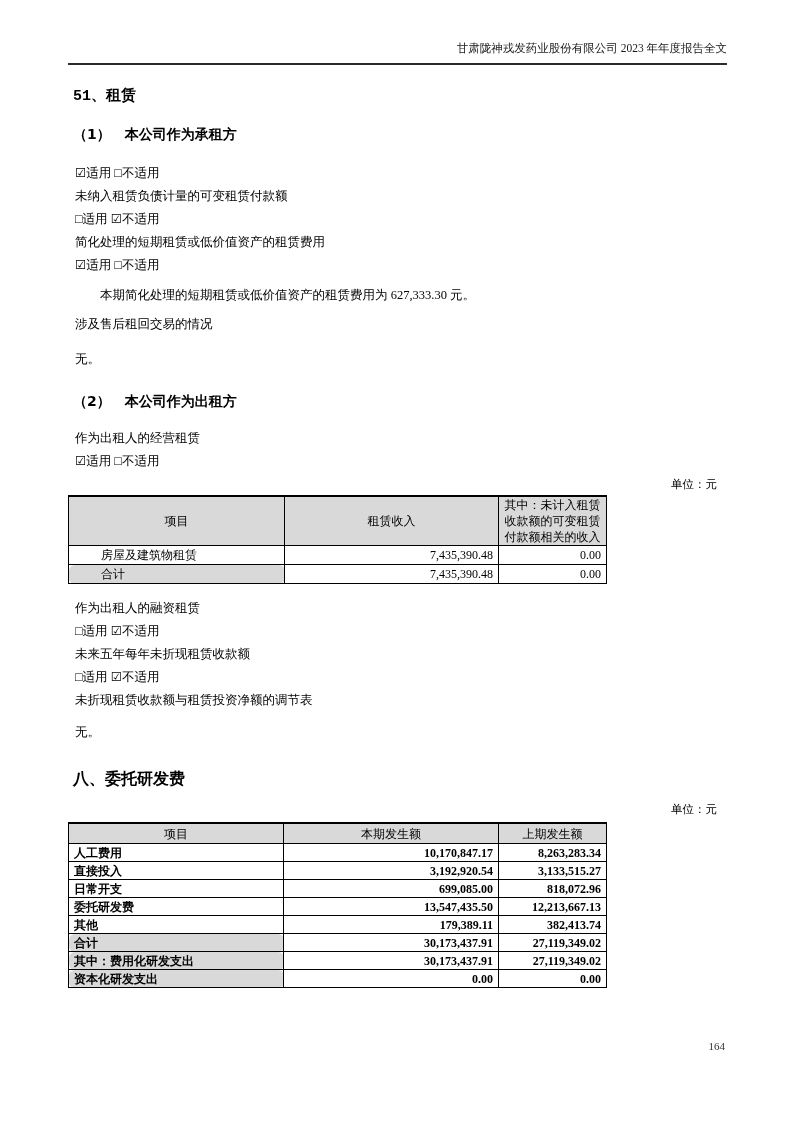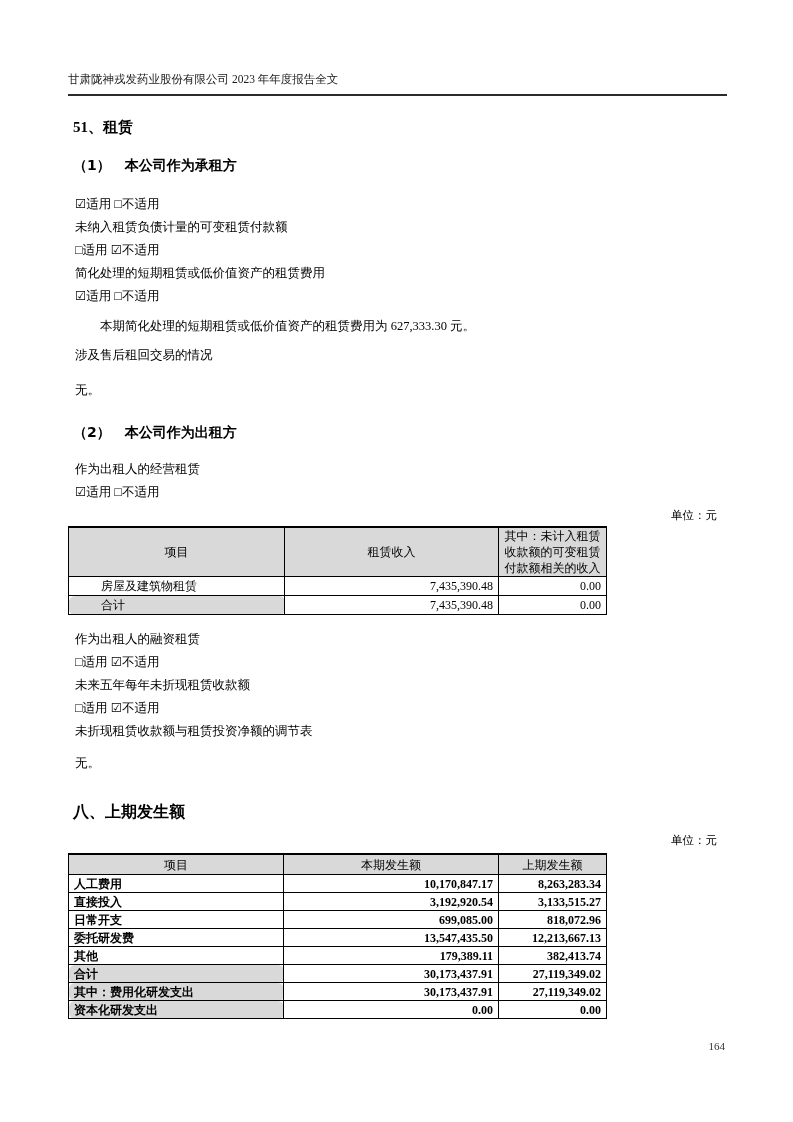--- a/index.html
+++ b/index.html
@@ -8,34 +8,34 @@
     width:793px;height:1122px;
     background:#ffffff;
     color:#000;
     font-family:"Liberation Serif","DejaVu Serif","DejaVu Sans",serif;
     overflow:hidden;
   }
   .content{
     position:absolute;left:68px;top:0;width:659px;
   }
   .doc-header{
-    padding-top:71px;
-    text-align:left;
+    padding-top:40px;
+    text-align:right;
     font-size:11.5px;
     line-height:16px;
     color:#1a1a1a;
   }
   .header-rule{
     margin-top:7px;
     border-top:2px solid #2b2b2b;
     height:0;
   }
   .h-main{
     margin:22px 0 0 5px;
-    font-family:Liberation Serif, serif;
+    font-family:Liberation Mono, monospace;
     font-weight:bold;
     font-size:15px;
     line-height:19px;
   }
   .h-main.rnd{
     margin-top:26px;
     font-size:16px;
     line-height:21px;
   }
   .h-sub{
@@ -163,21 +163,21 @@
       </tbody>
     </table>
 
     <div class="line gap-lg">作为出租人的融资租赁</div>
     <div class="line">□适用 ☑不适用</div>
     <div class="line">未来五年每年未折现租赁收款额</div>
     <div class="line">□适用 ☑不适用</div>
     <div class="line">未折现租赁收款额与租赁投资净额的调节表</div>
     <div class="line" style="margin-top:9px;">无。</div>
 
-    <div class="h-main rnd">八、上期发生额</div>
+    <div class="h-main rnd">八、委托研发费</div>
 
     <div class="unit-line rnd">单位：元</div>
 
     <table class="report-table t2">
       <colgroup>
           <col style="width:215px">
           <col style="width:215px">
           <col>
         </colgroup>
       <thead>

